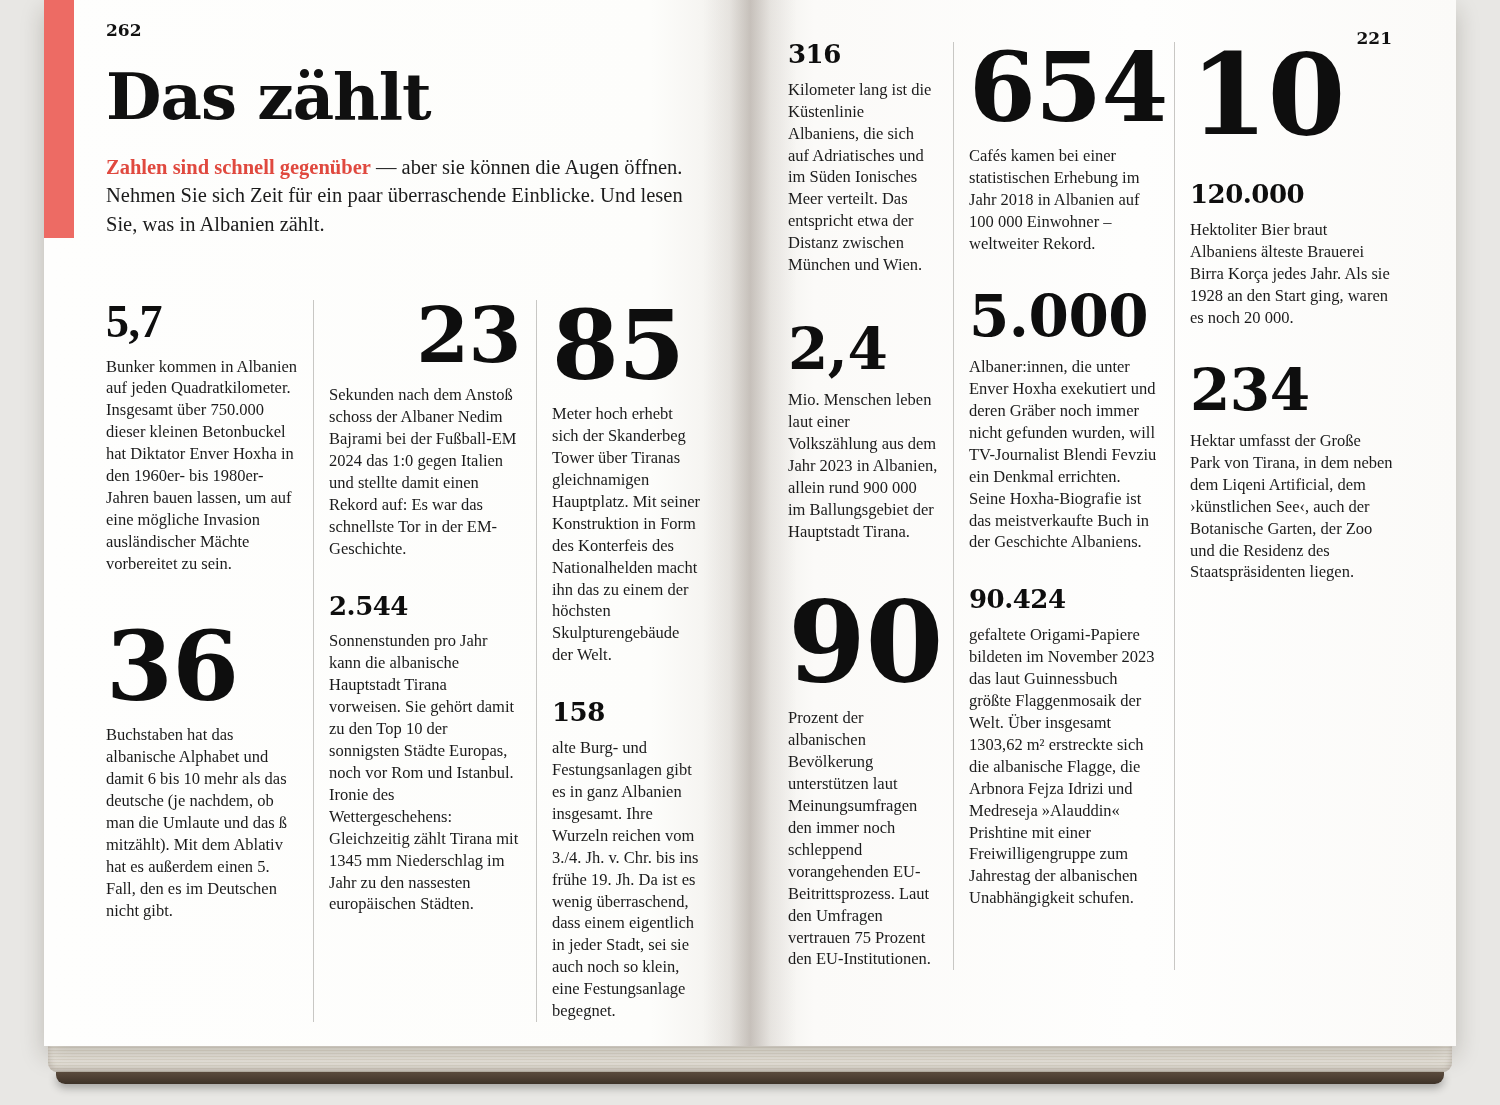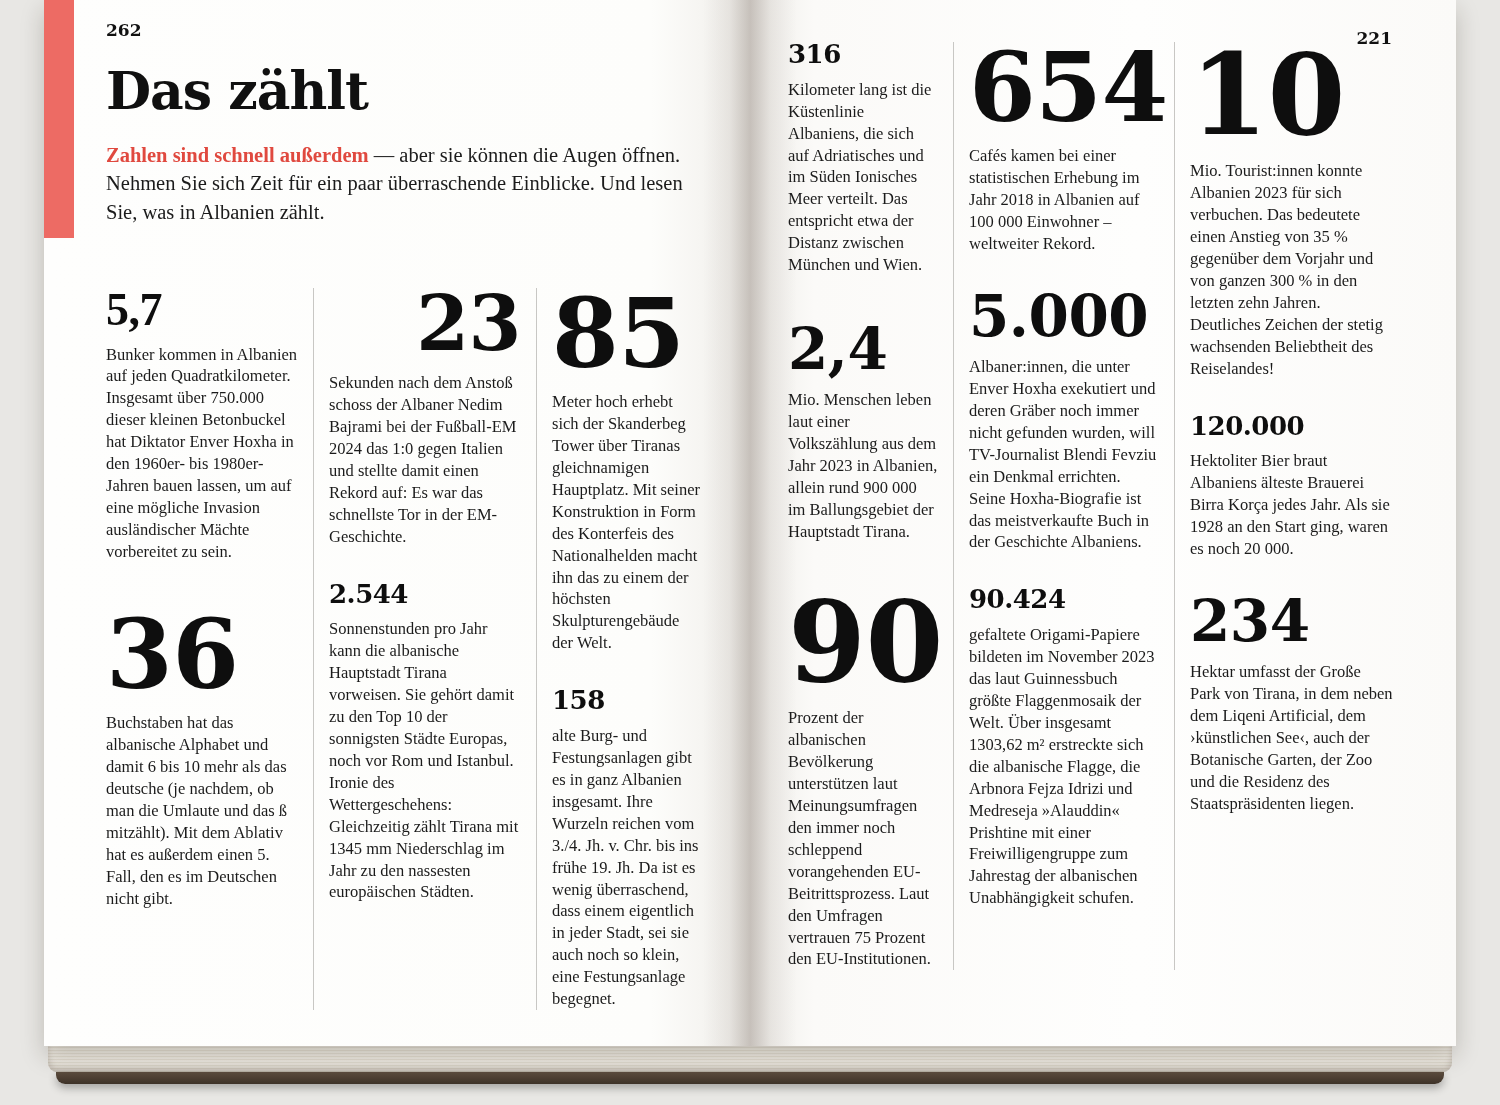--- a/index.html
+++ b/index.html
@@ -46,21 +46,21 @@
     font-family:"DejaVu Serif", serif;
     font-weight:700;font-size:17px;line-height:1;color:#111;
   }
   .pagenum.right{position:absolute;top:30px;right:64px;}
   .red-bar{
     position:absolute;left:0;top:0;width:30px;height:238px;
     background:var(--bar-red);
   }
   h1.title{
     font-family:"DejaVu Serif", serif;
-    font-weight:700;font-size:52px;line-height:1;
+    font-weight:700;font-size:64px;line-height:1;
     letter-spacing:-1px;margin:26px 0 0 0;color:#101010;
   }
   .intro{
     margin:24px 0 0 0;width:612px;
     font-size:20.5px;line-height:1.38;color:#1b1b1b;
   }
   .intro .highlight{color:var(--accent-red);font-weight:700;}
   .cols{display:flex;align-items:stretch;}
   .page-left .cols{margin-top:62px;}
   .page-right .cols{margin-top:20px;}
@@ -100,21 +100,21 @@
 </head>
 <body>
 
 <div class="book">
   <div class="spread">
 
     <section class="page page-left">
       <div class="red-bar"></div>
       <div class="pagenum">262</div>
       <h1 class="title">Das zählt</h1>
-      <p class="intro"><span class="highlight">Zahlen sind schnell außerdem</span><span> — aber sie können die Augen öffnen. Nehmen Sie sich Zeit für ein paar überraschende Einblicke. Und lesen Sie, was in Albanien zählt.</span></p>
+      <p class="intro"><span class="highlight">Zahlen sind schnell gegenüber</span><span> — aber sie können die Augen öffnen. Nehmen Sie sich Zeit für ein paar überraschende Einblicke. Und lesen Sie, was in Albanien zählt.</span></p>
 
       <div class="cols">
         <div class="col" style="width:192px">
           <article class="stat">
             <div class="num n-sm">5,7</div>
             <p class="desc">Bunker kommen in Albanien auf jeden Quadratkilometer. Insgesamt über 750.000 dieser kleinen Betonbuckel hat Diktator Enver Hoxha in den 1960er- bis 1980er-Jahren bauen lassen, um auf eine mögliche Invasion ausländischer Mächte vorbereitet zu sein.</p>
           </article>
           <article class="stat">
             <div class="num n-xl">36</div>
             <p class="desc">Buchstaben hat das albanische Alphabet und damit 6 bis 10 mehr als das deutsche (je nachdem, ob man die Umlaute und das ß mitzählt). Mit dem Ablativ hat es außerdem einen 5. Fall, den es im Deutschen nicht gibt.</p>
@@ -183,21 +183,20 @@
             <div class="num n-xs">90.424</div>
             <p class="desc">gefaltete Origami-Papiere bildeten im November 2023 das laut Guinnessbuch größte Flaggenmosaik der Welt. Über insgesamt 1303,62 m² erstreckte sich die albanische Flagge, die Arbnora Fejza Idrizi und Medreseja »Alauddin« Prishtine mit einer Freiwilligengruppe zum Jahrestag der albanischen Unabhängigkeit schufen.</p>
           </article>
         </div>
 
         <div class="vdiv"></div>
 
         <div class="col" style="width:205px">
           <article class="stat">
             <div class="num n-xxl">10</div>
-            <p class="desc">Mio. Tourist:innen konnte Albanien 2023 für sich verbuchen. Das bedeutete einen Anstieg von 35 % gegenüber dem Vorjahr und von ganzen 300 % in den letzten zehn Jahren. Deutliches Zeichen der stetig wachsenden Beliebtheit des Reiselandes!</p>
           </article>
           <article class="stat tight">
             <div class="num n-xs">120.000</div>
             <p class="desc">Hektoliter Bier braut Albaniens älteste Brauerei Birra Korça jedes Jahr. Als sie 1928 an den Start ging, waren es noch 20 000.</p>
           </article>
           <article class="stat tight">
             <div class="num n-md">234</div>
             <p class="desc">Hektar umfasst der Große Park von Tirana, in dem neben dem Liqeni Artificial, dem ›künstlichen See‹, auch der Botanische Garten, der Zoo und die Residenz des Staatspräsidenten liegen.</p>
           </article>
         </div>

